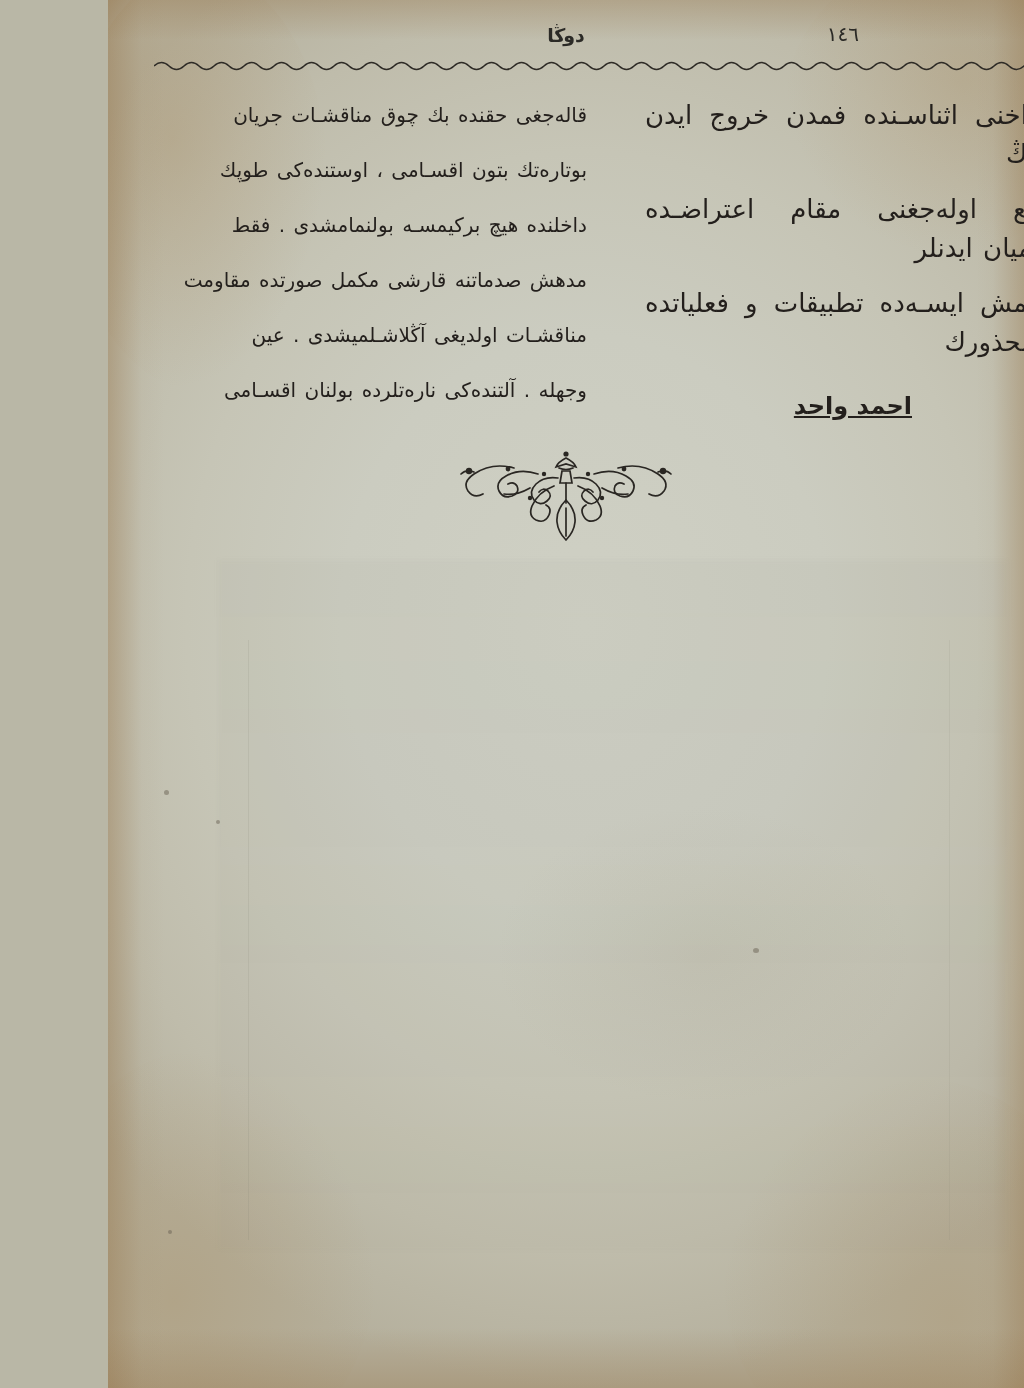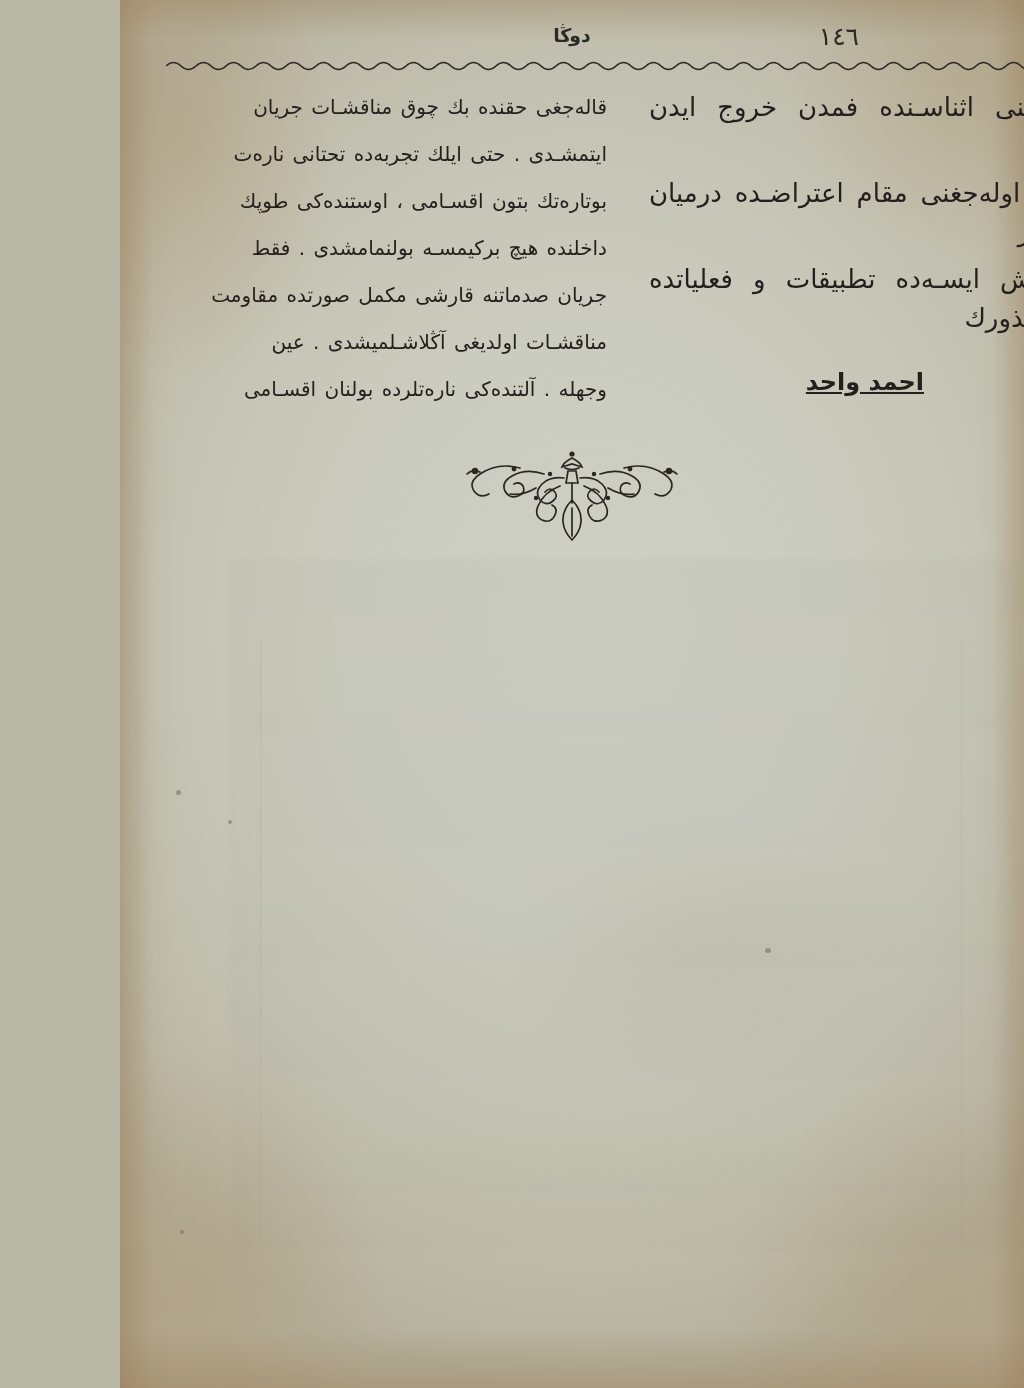--- a/index.html
+++ b/index.html
@@ -8,20 +8,21 @@
     background: #b9b7a6;
   }
   .page {
     position: relative;
     width: 904px;
     height: 1388px;
     overflow: hidden;
     background:
       radial-gradient(ellipse 70% 55% at 52% 45%, #cfd0c4 0%, #cbccc0 38%, #c6c5b6 62%, #bfbcab 82%, #b5b09d 100%);
     font-family: "DejaVu Sans", sans-serif;
+    padding-left: 12px;
   }
   
   .stain {
     position: absolute;
     border-radius: 50%;
     pointer-events: none;
   }
   .s1 { left: -40px; top: -30px; width: 260px; height: 420px;
         background: radial-gradient(ellipse at 40% 40%, rgba(170,140,95,0.30), rgba(170,140,95,0) 70%); }
   .s2 { right: -60px; top: -40px; width: 300px; height: 300px;
@@ -78,21 +79,21 @@
     font-size: 19px;
     font-weight: bold;
     color: #2b2a26;
     letter-spacing: 0;
   }
   .page-number {
     position: absolute;
     right: 165px;
     top: 0px;
     font-family: "DejaVu Sans", sans-serif;
-    font-size: 25px;
+    font-size: 20px;
     color: #2b2a26;
     letter-spacing: 2px;
   }
 
   
   .wavy-rule {
     position: absolute;
     left: 46px;
     top: 58px;
     width: 900px;
@@ -108,21 +109,21 @@
     display: flex;
     flex-direction: row;
     gap: 26px;
   }
   .col {
     width: 443px;
     direction: rtl;
     text-align: justify;
   }
   .col p {
-    margin: 8px;
+    margin: 16px;
     font-family: "DejaVu Sans", sans-serif;
     font-size: 20px;
     line-height: 39px;
     color: #231f1c;
     text-align: justify;
     text-justify: inter-word;
     word-spacing: 2px;
   }
   .col.left p { font-size: 26px; }
   .signature {
@@ -186,24 +187,23 @@
 
     <div class="col left">
       <p>انداخنی اثناسـنده فمدن خروج ایدن آلوڭ</p>
       <p>مانع اوله‌جغنی مقام اعتراضـده درمیان ایدنلر</p>
       <p>اولمش ایسـه‌ده تطبیقات و فعلیاتده بومحذورك</p>
       <div class="signature">احمد واحد</div>
     </div>
 
     <div class="col right">
       <p>قاله‌جغی حقنده بك چوق مناقشـات جریان</p>
-      <p>ایتمشـدی . حتی ایلك تجربه‌ده تحتانی ناره‌ت</p>
       <p>بوتاره‌تك بتون اقسـامی ، اوستنده‌كی طوپك</p>
       <p>داخلنده هیچ بركیمسـه بولنمامشدی . فقط</p>
-      <p>جریان صدماتنه قارشی مكمل صورتده مقاومت</p>
+      <p>مدهش صدماتنه قارشی مكمل صورتده مقاومت</p>
       <p>مناقشـات اولدیغی آڭلاشـلمیشدی . عین</p>
       <p>وجهله . آلتنده‌كی ناره‌تلرده بولنان اقسـامی</p>
     </div>
   </div>
 
   <svg class="ornament" viewBox="0 0 280 110">
     <g fill="none" stroke="#2a2723" stroke-width="1.7" stroke-linecap="round">
 
       <path d="M140 20 q-8 4 -10 9 q10 -3 10 -3 q0 0 10 3 q-2 -5 -10 -9z"></path>
       <path d="M133 30 q7 3 14 0"></path>

